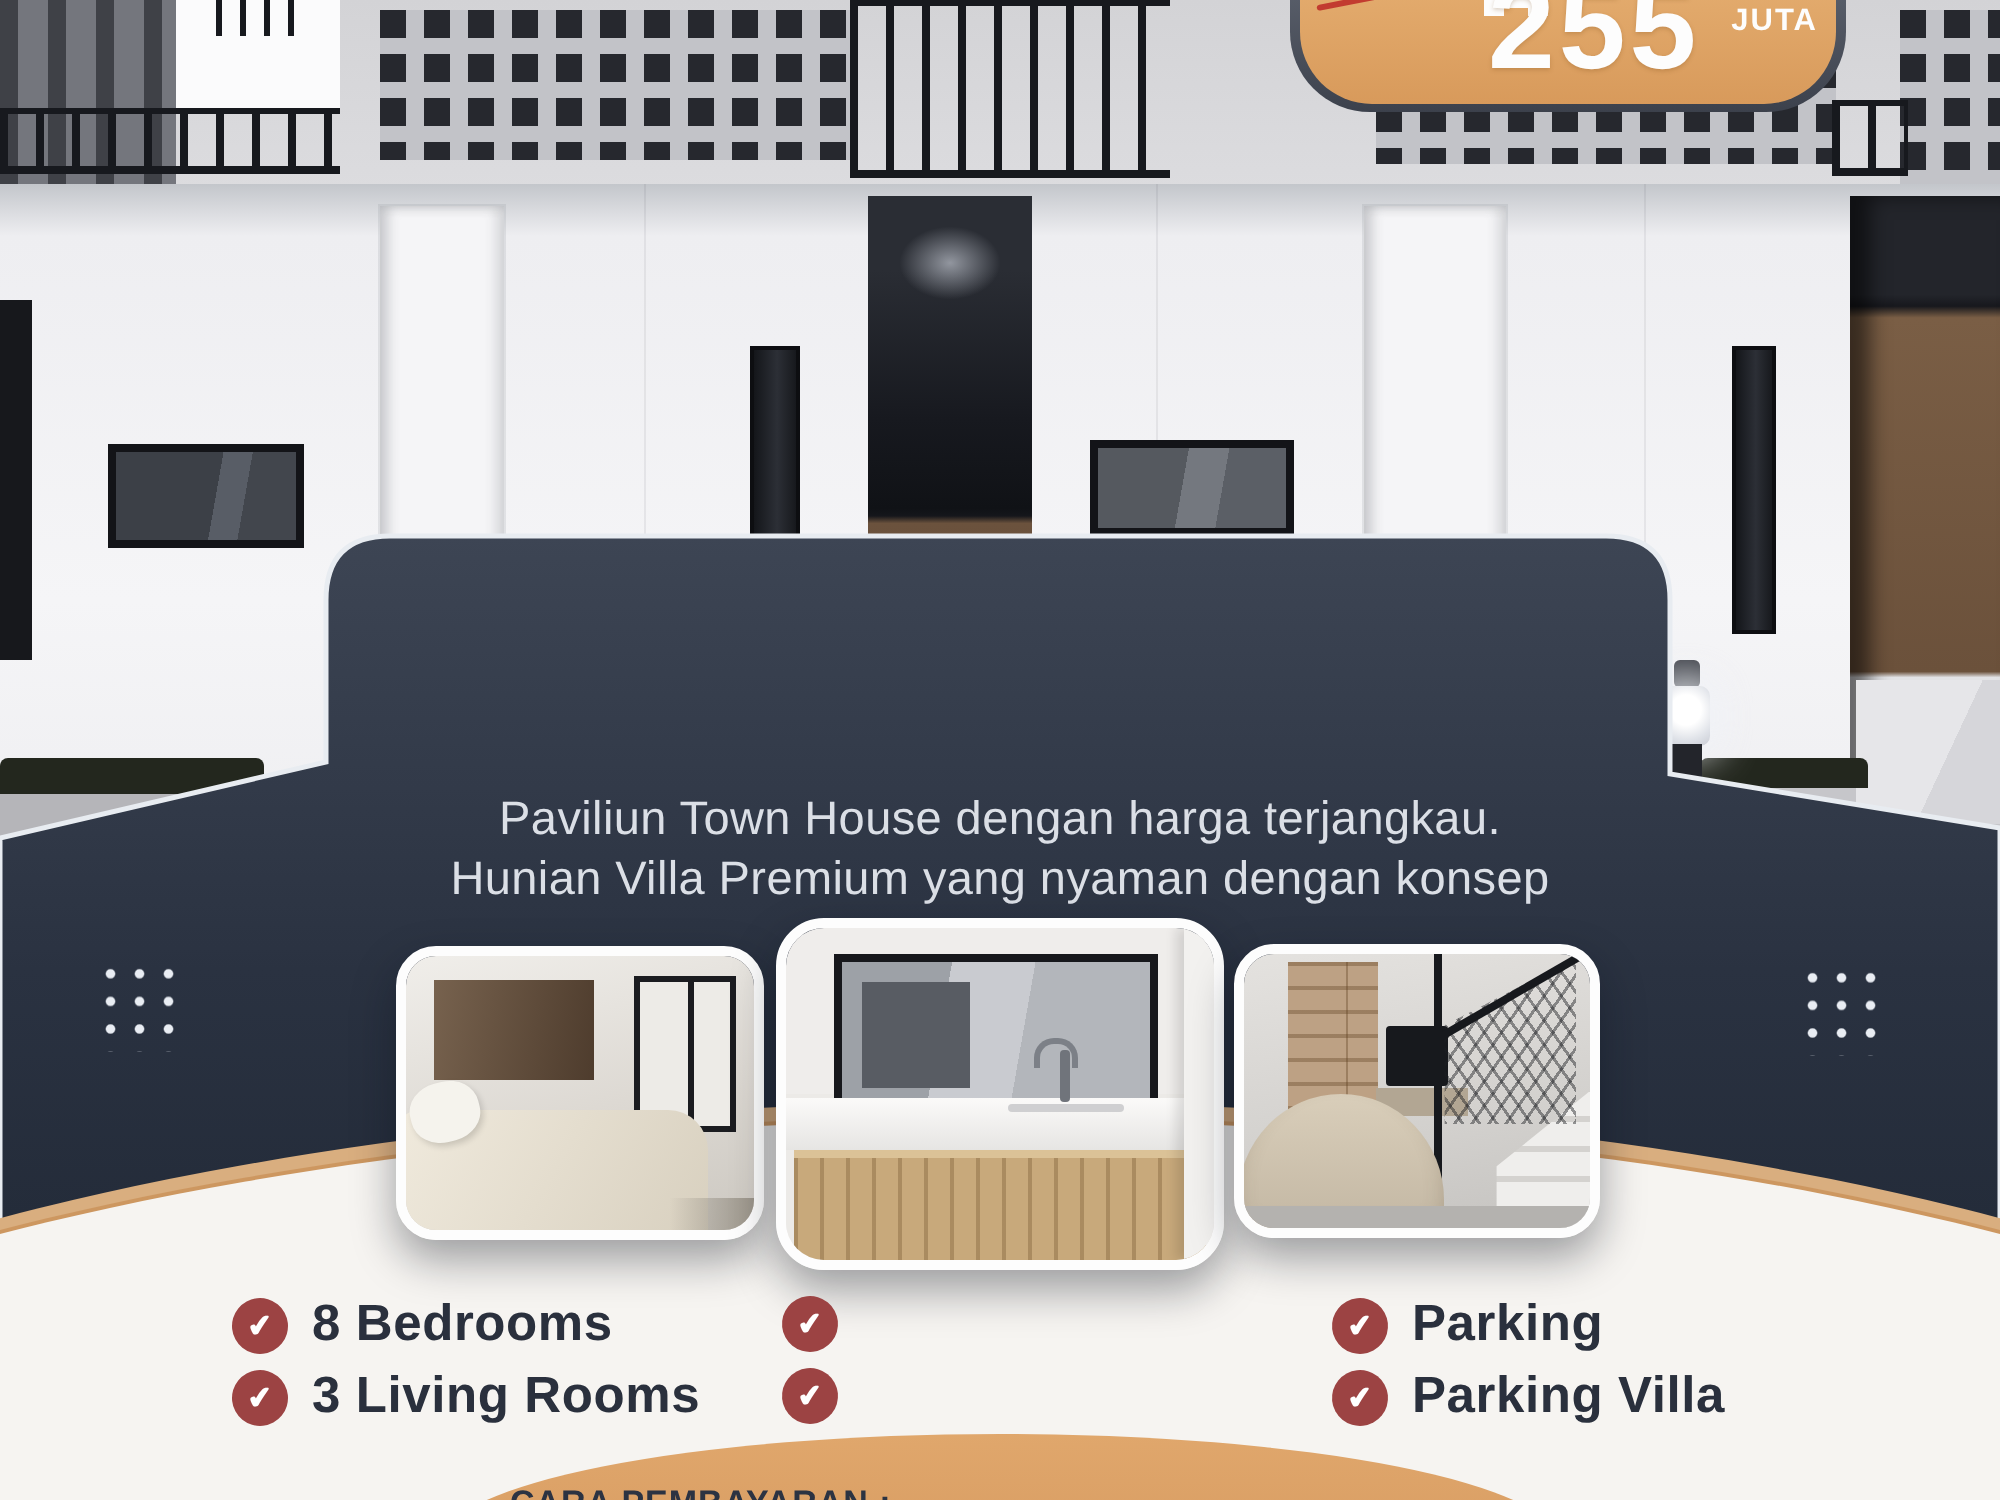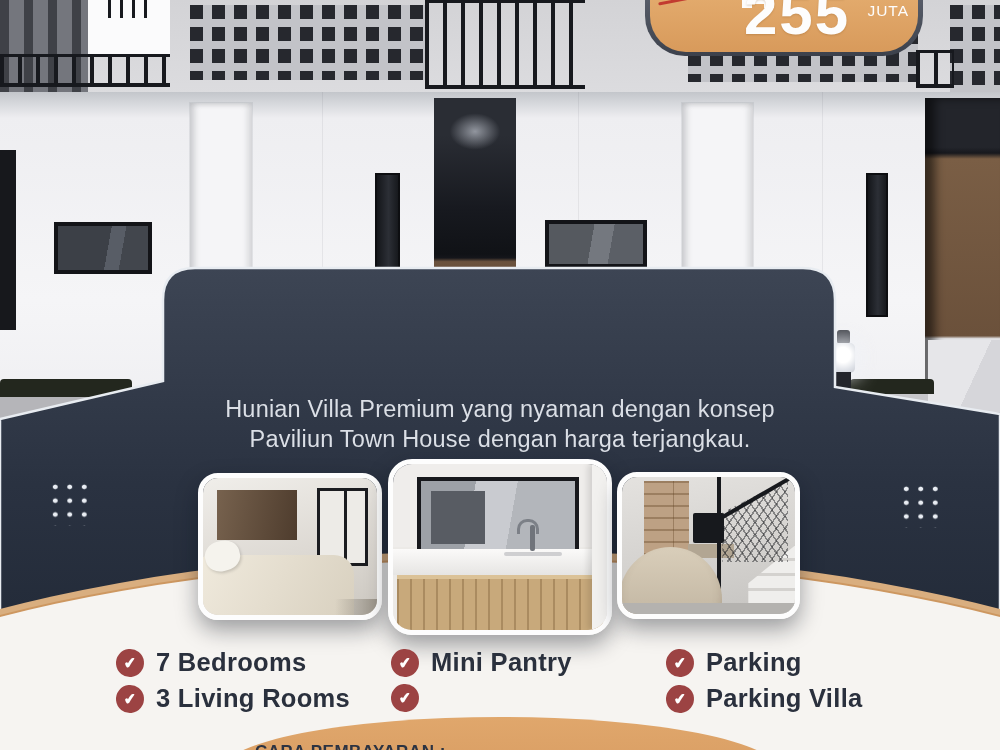--- a/index.html
+++ b/index.html
@@ -75,21 +75,21 @@
   .badge-back{left:645px;top:-46px;width:278px;height:102px;border-radius:40px;
     background:linear-gradient(180deg,#6c727e,#3c414c);}
   .badge{left:650px;top:-42px;width:268px;height:94px;border-radius:36px;
     background:linear-gradient(180deg,#eab679,#d89a5b);overflow:hidden;}
   .badge-swoosh{left:8px;top:40px;width:48px;height:3px;background:#c23b30;
     transform:rotate(-11deg);border-radius:2px;}
   .badge-stub{top:34px;width:10px;height:16px;background:#fdfdfd;}
   .badge-stub-bar{left:92px;top:40px;width:32px;height:6px;background:#fdfdfd;}
   .badge-num{left:94px;bottom:8px;font-size:60px;font-weight:bold;color:#fdfdfd;
     letter-spacing:2px;line-height:1;text-shadow:0 1px 2px rgba(120,70,20,.25);}
-  .badge-unit{right:9px;top:44px;font-size:15.5px;font-weight:normal;color:#fdfdfd;
+  .badge-unit{right:9px;top:44px;font-size:15.5px;font-weight:bold;color:#fdfdfd;
     letter-spacing:1px;}
 
   
   .panel-svg{left:0;top:0;}
   .headline{left:150px;top:394px;width:700px;text-align:center;
     color:#dbdfe6;font-size:23.5px;line-height:30px;font-weight:500;letter-spacing:.2px;}
   .dots{width:48px;height:48px;
     background-image:radial-gradient(circle,#e9edf3 2px,rgba(233,237,243,0) 2.7px);
     background-size:14.5px 13.8px;background-position:2px 2px;}
   .dots-l{left:46px;top:478px;}
@@ -232,22 +232,22 @@
         <stop offset="1" stop-color="#1d2532"></stop>
       </linearGradient>
     </defs>
     <path d="M 0 419 L 163 381 L 163 300 Q 163 268 195 268 L 803 268 Q 835 268 835 300 L 835 387 L 1000 414 L 1000 750 L 0 750 Z" fill="url(#pgrad)" stroke="#e8ecf1" stroke-width="2.5"></path>
   </svg>
 
   <div class="a dots dots-l"></div>
   <div class="a dots dots-r"></div>
 
   <div class="a headline">
+    <div>Paviliun Town House dengan harga terjangkau.</div>
     <div>Hunian Villa Premium yang nyaman dengan konsep</div>
-    <div>Paviliun Town House dengan harga terjangkau.</div>
   </div>
 
   <div class="a tan-ellipse"></div>
   <div class="a white-ellipse"></div>
 
   <div class="a photo photo1">
     <div class="ph-in bed-bg"></div>
     <div class="ph-in bed-head"></div>
     <div class="ph-in bed-window">
       <div class="ph-in bed-mull"></div>
@@ -282,29 +282,28 @@
     <div class="ph-in liv-stairs"></div>
     <div class="ph-in liv-mesh"></div>
     <div class="ph-in liv-diag"></div>
     <div class="ph-in liv-post"></div>
     <div class="ph-in liv-sofa"></div>
     <div class="ph-in liv-floor"></div>
   </div>
 
   <div class="a feat" style="left:116px;top:648px">
     <span class="chk">✔</span>
-    <span class="feat-label">7 Bedrooms</span>
+    <span class="feat-label">8 Bedrooms</span>
   </div>
   <div class="a feat" style="left:116px;top:684px">
     <span class="chk">✔</span>
     <span class="feat-label">3 Living Rooms</span>
   </div>
   <div class="a feat" style="left:391px;top:648px">
     <span class="chk">✔</span>
-    <span class="feat-label">Mini Pantry</span>
   </div>
   <div class="a feat" style="left:391px;top:684px">
     <span class="chk">✔</span>
   </div>
   <div class="a feat" style="left:666px;top:648px">
     <span class="chk">✔</span>
     <span class="feat-label">Parking</span>
   </div>
   <div class="a feat" style="left:666px;top:684px">
     <span class="chk">✔</span>

